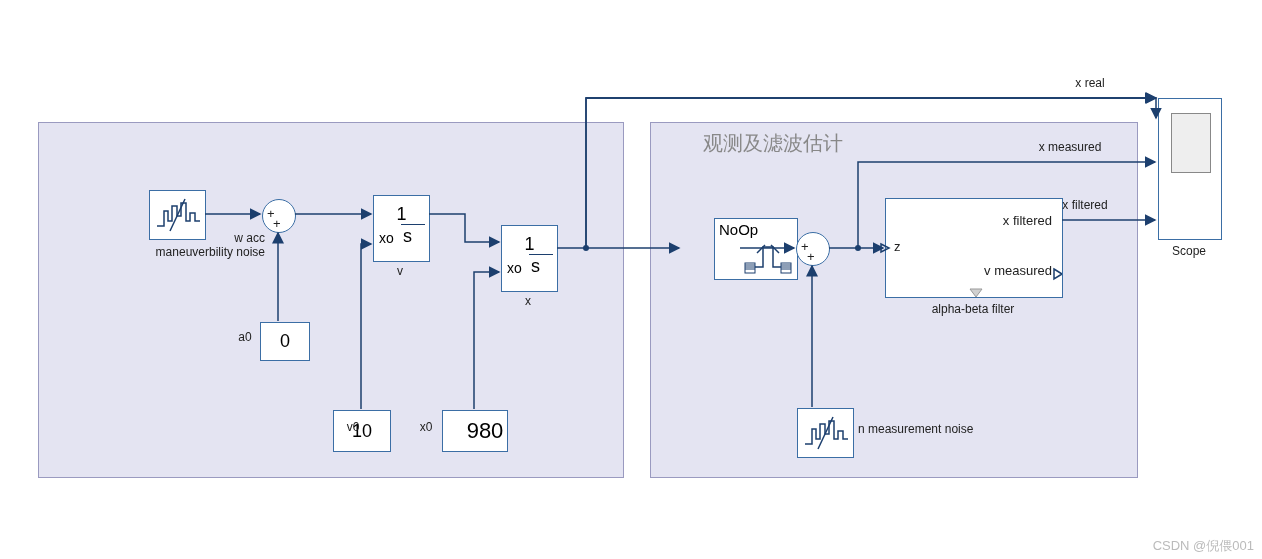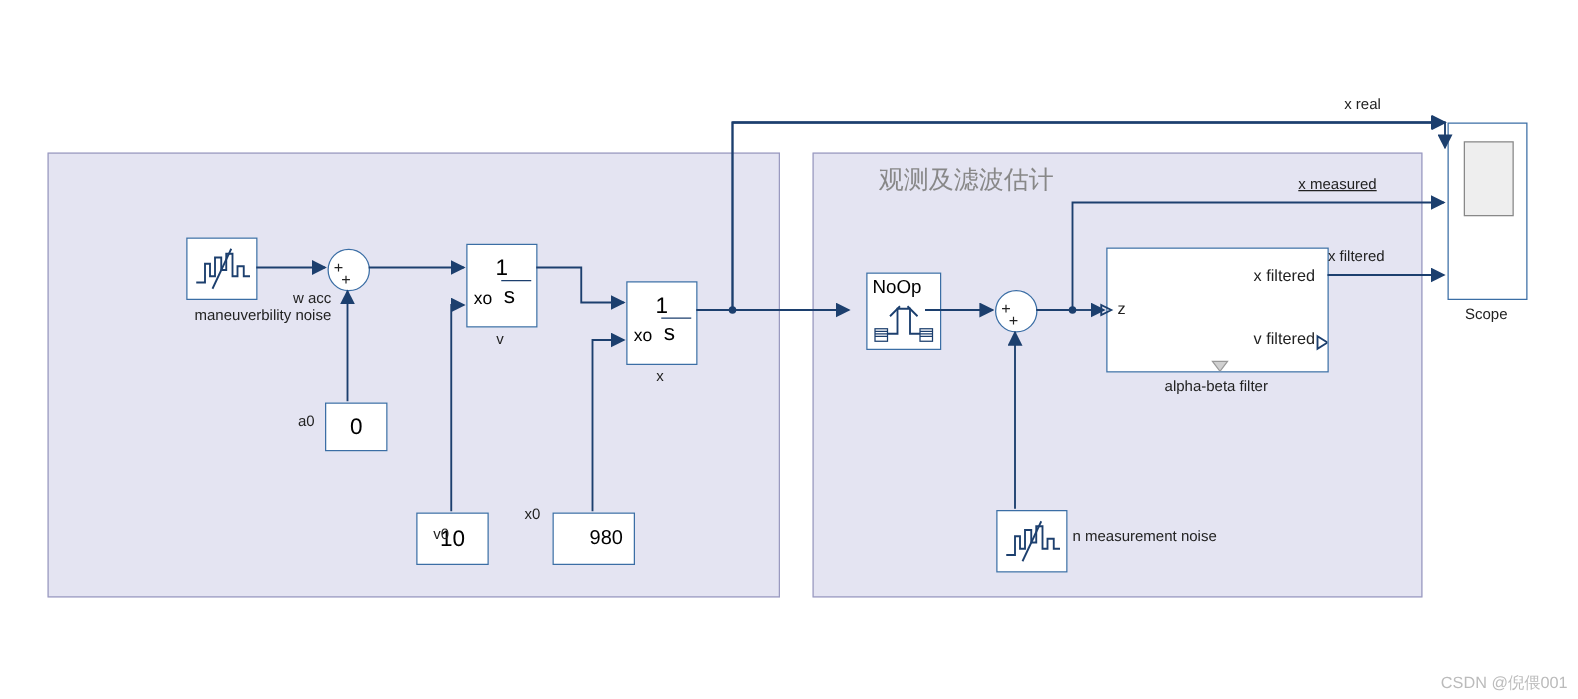--- a/index.html
+++ b/index.html
@@ -60,25 +60,25 @@
     <div style="position:absolute;top:34px;left:5px;font-size:14px;">xo</div>
   </div>
   <div class="lbl" style="left:521px;top:294px;width:14px;">x</div>
 
   <div class="blk" style="left:333px;top:410px;width:56px;height:40px;">
     <span style="line-height:40px;font-size:18px;">10</span>
   </div>
   <div class="lbl" style="left:305px;top:420px;width:24px;margin-left:36px;">v0</div>
 
   <div class="blk" style="left:442px;top:410px;width:64px;height:40px;">
-    <span style="line-height:40px;font-size:16px;margin-left:20px;">980</span>
+    <span style="line-height:40px;font-size:22px;margin-left:20px;">980</span>
   </div>
-  <div class="lbl" style="left:414px;top:404px;width:24px;">x0</div>
+  <div class="lbl" style="left:414px;top:420px;width:24px;">x0</div>
 
-  <div class="blk" style="left:693px;top:218px;width:58px;height:60px;">
+  <div class="blk" style="left:714px;top:218px;width:58px;height:60px;padding-left:24px;">
     <div style="position:absolute;top:2px;left:4px;font-size:15px;">NoOp</div>
     <svg width="58" height="60" style="position:relative;">
       <rect x="6" y="44" width="10" height="10" fill="none" stroke="#1c3f6e" stroke-width="1"></rect>
       <line x1="6" y1="46" x2="16" y2="46" stroke="#1c3f6e"></line>
         <line x1="6" y1="48" x2="16" y2="48" stroke="#1c3f6e"></line>
         <line x1="6" y1="50" x2="16" y2="50" stroke="#1c3f6e"></line>
       <rect x="42" y="44" width="10" height="10" fill="none" stroke="#1c3f6e" stroke-width="1"></rect>
       <line x1="42" y1="46" x2="52" y2="46" stroke="#1c3f6e"></line>
         <line x1="42" y1="48" x2="52" y2="48" stroke="#1c3f6e"></line>
         <line x1="42" y1="50" x2="52" y2="50" stroke="#1c3f6e"></line>
@@ -95,35 +95,35 @@
     <svg width="55" height="48" style="position:relative;">
       <path d="M7 35 L14 35 L14 20 L18 20 L18 30 L22 30 L22 15 L27 15 L27 25 L31 25 L31 12 L36 12 L36 30 L40 30 L40 22 L45 22 L45 30 L50 30" stroke="#1c3f6e" stroke-width="1.5" fill="none"></path>
       <line x1="20" y1="40" x2="35" y2="8" stroke="#1c3f6e" stroke-width="1.5"></line>
     </svg>
   </div>
   <div class="lbl" style="left:858px;top:422px;width:190px;text-align:left;">n measurement noise</div>
 
   <div class="blk" style="left:885px;top:198px;width:176px;height:98px;">
     <div class="port" style="left:8px;top:40px;">z</div>
     <div class="port" style="right:10px;top:14px;">x filtered</div>
-    <div class="port" style="right:10px;top:64px;">v filtered</div>
+    <div class="port" style="right:10px;top:64px;">v measured</div>
     <svg width="176" height="98" style="position:relative;">
       <polygon points="168,70 176,75 168,80" fill="#fff" stroke="#1c3f6e" stroke-width="1.5"></polygon>
       <polygon points="84,90 90,98 96,90" fill="#d0d0d0" stroke="#999" stroke-width="1"></polygon>
     </svg>
   </div>
   <div class="lbl" style="left:885px;top:302px;width:176px;">alpha-beta filter</div>
 
   <div class="blk" style="left:1158px;top:98px;width:62px;height:140px;">
     <div style="position:absolute;left:12px;top:14px;width:38px;height:58px;background:#eee;border:1px solid #888;"></div>
   </div>
   <div class="lbl" style="left:1158px;top:244px;width:62px;">Scope</div>
 
   <div class="lbl" style="left:1050px;top:76px;width:80px;">x real</div>
-  <div class="lbl" style="left:1010px;top:140px;width:120px;text-decoration:underline;">x measured</div>
+  <div class="lbl" style="left:1010px;top:140px;width:120px;">x measured</div>
   <div class="lbl" style="left:1040px;top:198px;width:90px;">x filtered</div>
 
   <svg width="1262" height="559">
     <defs>
       <marker id="ah" markerWidth="8" markerHeight="8" refX="7" refY="4" orient="auto">
         <path d="M0,0 L8,4 L0,8 Z" class="arrowhead"></path>
       </marker>
     </defs>
 
     <path class="arrow" marker-end="url(#ah)" d="M205 214 L260 214"></path>

